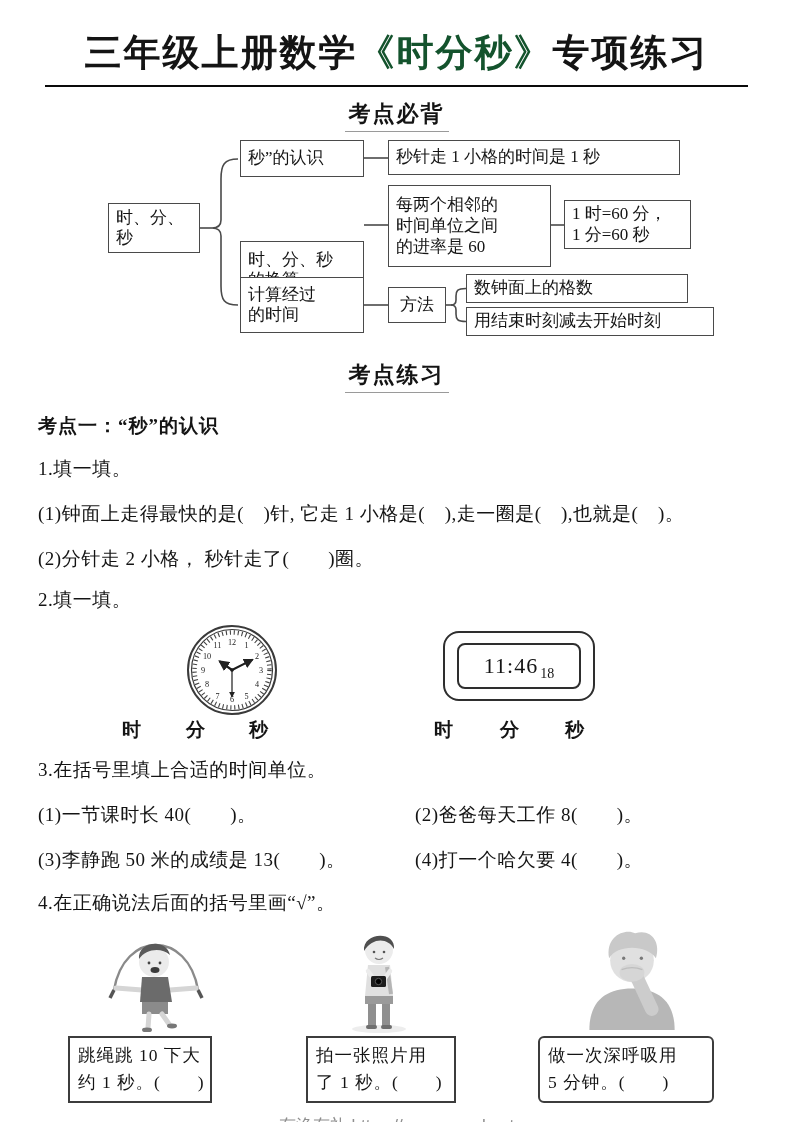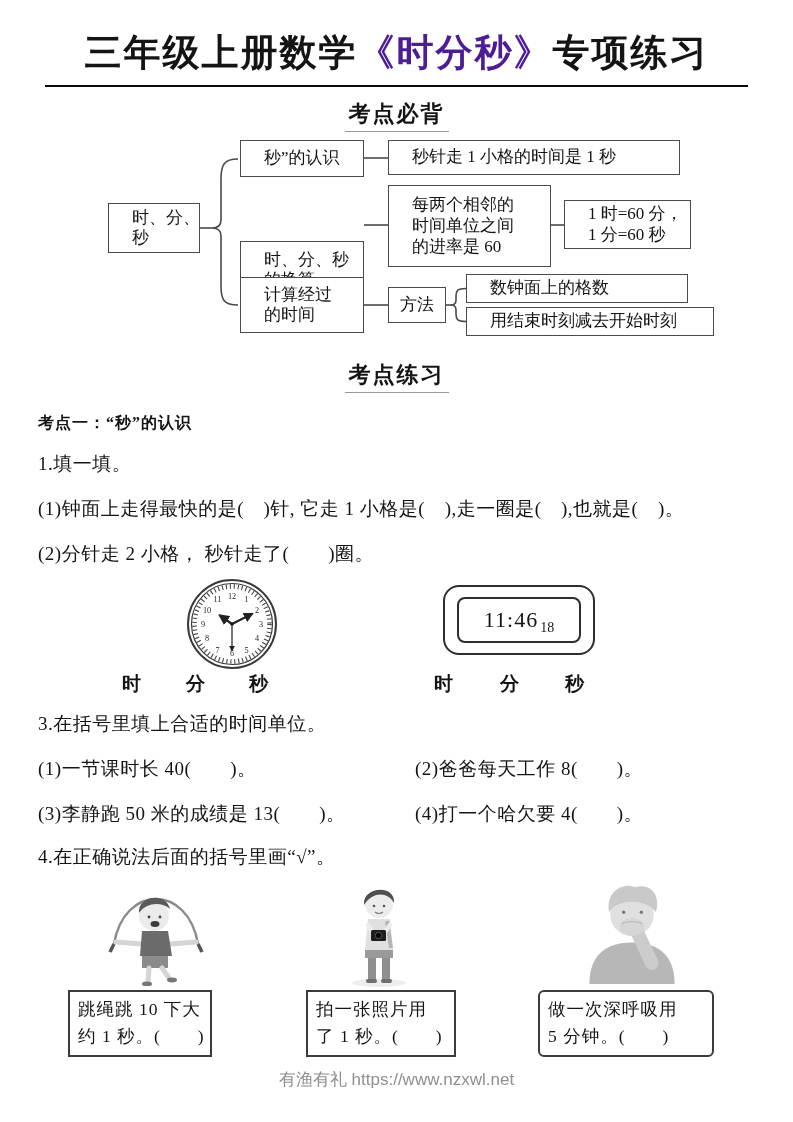--- a/index.html
+++ b/index.html
@@ -2,36 +2,36 @@
 <html><head>
 <meta charset="utf-8">
 <style>
   * { margin:0; padding:0; box-sizing:border-box; }
   html,body { background:#fff; }
   body { width:793px; height:1122px; font-family:"Liberation Serif","DejaVu Serif",serif; color:#141414; overflow:hidden; }
   .page { position:relative; width:793px; height:1122px; background:#fff; }
 
   
   .title { text-align:center; margin-top:30px; font-size:37px; font-weight:bold; letter-spacing:2px; line-height:1.25; }
-  .title .hl { color:#4c1d95; }
+  .title .hl { color:#14532d; }
   .title-rule { border:none; border-top:2px solid #0a0a0a; margin:9px 45px 0 45px; }
 
   .sec-head-wrap { text-align:center; }
   .sec-head { display:inline-block; font-size:22px; font-weight:bold; letter-spacing:2px; border-bottom:1px solid #9a9a9a; padding:0 4px 2px 4px; }
   .sec1 { margin-top:12px; }
   .sec2 { margin-top:8px; }
 
   
   .mm { position:relative; height:212px; margin-top:8px; font-size:17px; line-height:1.22; }
   .mm svg.wires { position:absolute; left:0; top:0; width:793px; height:212px; }
-  .mbox { position:absolute; border:1.6px solid #4a4a4a; background:#fff; padding:2px 23px; display:flex; flex-direction:column; justify-content:center; }
+  .mbox { position:absolute; border:1.6px solid #4a4a4a; background:#fff; padding:2px 7px; display:flex; flex-direction:column; justify-content:center; }
   .mbox div { white-space:nowrap; }
 
   
-  .topic { margin:20px 0 0 38px; font-size:16px; font-weight:bold; letter-spacing:1px; }
+  .topic { margin:20px 0 0 38px; font-size:19px; font-weight:bold; letter-spacing:1px; }
   .line { margin:19px 0 0 38px; font-size:19px; letter-spacing:0.5px; }
   .cols { display:flex; margin:19px 0 0 38px; font-size:19px; letter-spacing:0.5px; }
   .col-l { width:377px; }
 
   
   .media { position:relative; height:120px; margin-top:10px; }
   .analog { position:absolute; left:176px; top:0; }
   .dc-outer { position:absolute; left:443px; top:8px; width:152px; height:70px; border:2.5px solid #2e2e2e; border-radius:16px; display:flex; align-items:center; justify-content:center; background:#fff; }
   .dc-inner { width:124px; height:46px; border:2px solid #2e2e2e; border-radius:8px; display:flex; align-items:center; justify-content:center; }
   .dc-time { font-size:22px; letter-spacing:1px; }
@@ -110,20 +110,21 @@
     </div>
   </div>
 
   <div class="sec-head-wrap sec2"><span class="sec-head">考点练习</span></div>
 
   <div class="topic">考点一：“秒”的认识</div>
 
   <div class="line" style="margin-top:17px;">1.填一填。</div>
   <div class="line">(1)钟面上走得最快的是(　)针, 它走 1 小格是(　),走一圈是(　),也就是(　)。</div>
   <div class="line">(2)分针走 2 小格， 秒针走了(　　)圈。</div>
+  <div class="line" style="margin-top:15px;">2.填一填。</div>
 
   <div class="media">
     <svg class="analog" width="112" height="94" viewBox="0 0 104 94">
       <defs>
         <marker id="ah" viewBox="0 0 10 10" refX="8" refY="5" markerWidth="5" markerHeight="5" orient="auto">
             <path d="M0,0 L10,5 L0,10 z" fill="#222"></path>
           </marker>
       </defs>
       <circle cx="52" cy="47" r="44" fill="#fff" stroke="#3a3a3a" stroke-width="2"></circle>
       <circle cx="52" cy="47" r="40.5" fill="none" stroke="#3a3a3a" stroke-width="1.2"></circle>

